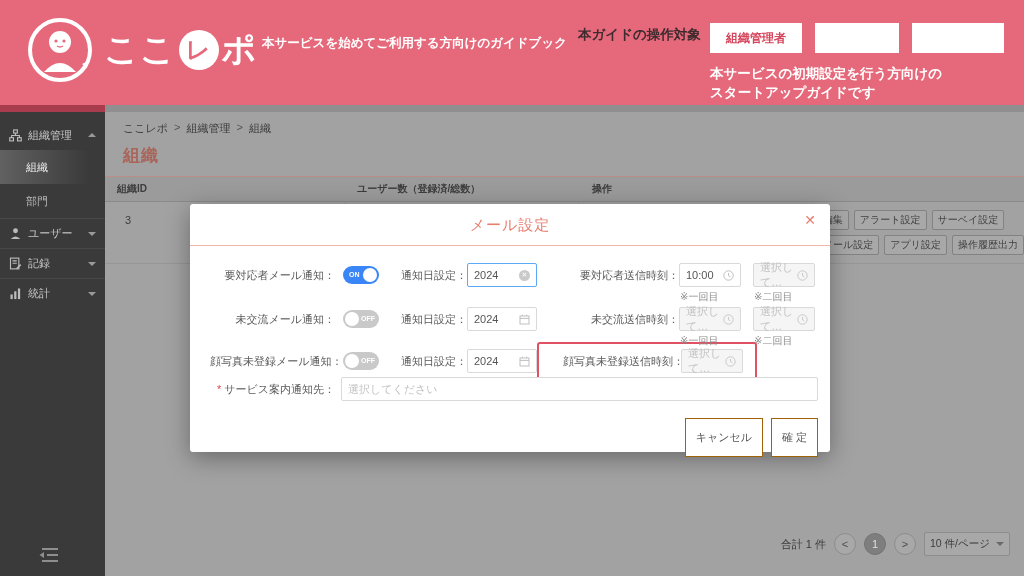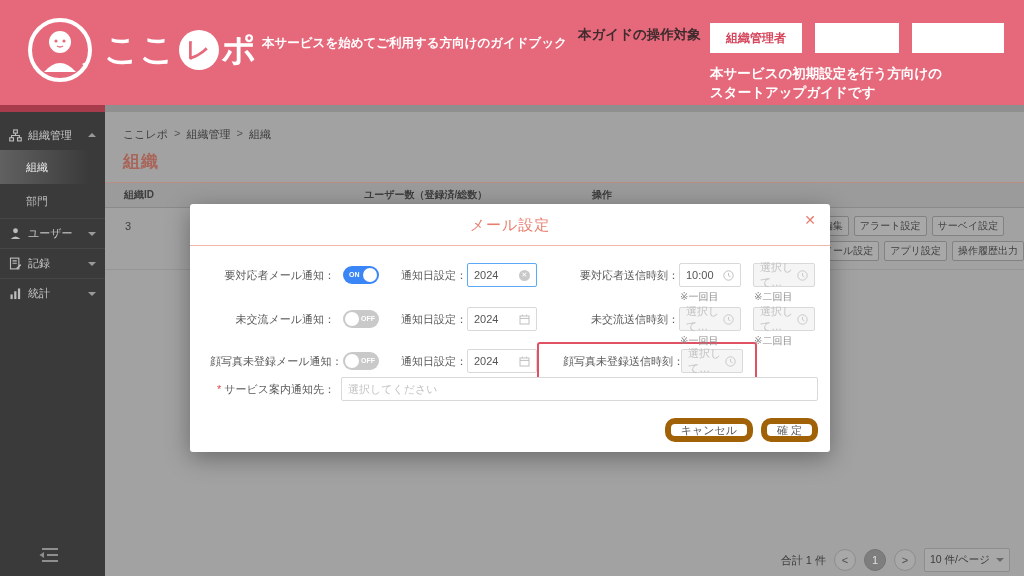--- a/index.html
+++ b/index.html
@@ -34,36 +34,36 @@
   .s-icon { width:13px; height:13px; flex:0 0 auto; }
   .s-icon svg { width:13px; height:13px; display:block; }
   .caret { margin-left:auto; width:0; height:0; }
   .caret.up { border-left:4px solid transparent; border-right:4px solid transparent; border-bottom:4px solid #9a9a9a; }
   .caret.down { border-left:4px solid transparent; border-right:4px solid transparent; border-top:4px solid #9a9a9a; }
   .collapse { position:absolute; bottom:12px; left:38px; width:22px; height:18px; cursor:pointer; }
   .collapse svg { width:22px; height:18px; display:block; }
 
   
   .main { position:absolute; left:105px; top:112px; width:919px; height:464px; background:#a2a2a2; z-index:2; }
-  .breadcrumb { padding:15px 0 0 18px; font-size:11px; color:#3b3b3b; display:flex; gap:6px; }
+  .breadcrumb { padding:9px 0 0 18px; font-size:11px; color:#3b3b3b; display:flex; gap:6px; }
   .crumb { cursor:pointer; }
   .crumb-sep { color:#555; }
   .page-title-wrap { margin:8px 0 0 0; padding:0 0 9px 18px; border-bottom:1px solid #b98e85; }
   .page-title { font-size:17px; color:#a9655a; font-weight:bold; letter-spacing:1px; }
   .table-head { display:flex; height:25px; align-items:center; background:#9b9b9b; border-bottom:1px solid #8a8a8a; font-size:10px; font-weight:bold; color:#3d3d3d; }
-  .th { padding-left:19px; }
+  .th { padding-left:12px; }
   .th.c1 { width:240px; } .th.c2 { width:235px; } .th.c3 { width:235px; } .th.c4 { flex:1; padding-left:12px; }
   .table-row { display:flex; border-bottom:1px solid #969696; min-height:58px; font-size:11px; color:#3d3d3d; }
   .td { padding:12px 0 0 20px; }
   .td.c1 { width:240px; } .td.c2 { width:235px; border-left:1px solid #9a9a9a; } .td.c3 { width:235px; border-left:1px solid #9a9a9a; }
   .td.c4 { flex:1; border-left:1px solid #9a9a9a; padding:8px 0 8px 4px; }
   .op-rows { display:flex; flex-direction:column; gap:5px; }
   .op-row { display:flex; gap:5px; }
   .op-btn { font-size:10px; color:#3f3f3f; background:#a8a8a8; border:1px solid #828282; border-radius:2px; padding:2px 5px; cursor:pointer; white-space:nowrap; }
-  .pagination { position:absolute; right:14px; top:436px; display:flex; align-items:center; gap:8px; font-size:11px; color:#3c3c3c;text-align:right; }
+  .pagination { position:absolute; right:14px; top:420px; display:flex; align-items:center; gap:8px; font-size:11px; color:#3c3c3c;text-align:right; }
   .pg-circle { width:22px; height:22px; border-radius:50%; display:flex; align-items:center; justify-content:center; font-size:11px; cursor:pointer; }
   .pg-circle.nav { background:#a8a8a8; border:1px solid #8d8d8d; color:#4d4d4d; }
   .pg-circle.active { background:#7e7e7e; border:1px solid #747474; color:#e0e0e0; }
   .pg-size { width:86px; height:24px; border:1px solid #8d8d8d; background:#a8a8a8; border-radius:2px; display:flex; align-items:center; justify-content:center; gap:6px; font-size:10.5px; cursor:pointer; }
   .pg-size .sel-caret { width:0; height:0; border-left:4px solid transparent; border-right:4px solid transparent; border-top:4px solid #6a6a6a; }
 
   
   .modal { position:absolute; left:190px; top:204px; width:640px; height:248px; background:#fff; border-radius:3px; box-shadow:0 6px 24px rgba(0,0,0,.35); z-index:10; }
   .m-title { text-align:center; padding-top:12px; font-size:15px; color:#e87e6e; letter-spacing:1px; }
   .m-close { position:absolute; top:9px; right:14px; color:#e87e6e; font-size:14px; cursor:pointer; line-height:1; }
@@ -87,21 +87,21 @@
   .inp.date { width:70px; }
   .inp.time { width:62px; }
   .inp .r-ic { margin-left:auto; display:flex; }
   .clear-ic { width:11px; height:11px; background:#c9c9c9; border-radius:50%; color:#fff; font-size:7px; display:flex; align-items:center; justify-content:center; }
   .t-wrap { position:relative; }
   .t-wrap + .t-wrap { margin-left:12px; }
   .note { position:absolute; top:27px; left:1px; font-size:10px; color:#8c8c8c; white-space:nowrap; }
   .hl { display:flex; align-items:center; border:2px solid #e05263; border-radius:3px; padding:5px 12px 5px 0; margin:-7px 0; }
   .m-row4-input { flex:1; margin-right:12px; margin-left:6px; }
   .m-footer { display:flex; justify-content:flex-end; gap:8px; padding:16px 12px 0 0; }
-  .btn { height:24px; padding:0 10px; border:6px solid #a16207; border-radius:10px; background:#fff; font-size:11px; color:#555; display:flex; align-items:center; cursor:pointer; }
+  .btn { height:39px; padding:0 10px; border:1px solid #a16207; border-radius:0; background:#fff; font-size:11px; color:#555; display:flex; align-items:center; cursor:pointer; }
   svg { display:block; }
 </style>
 </head>
 <body>
 
 <div class="top">
   <div class="logo">
     <span>
       <svg width="72" height="72" viewBox="0 0 72 72">
         <circle cx="36" cy="36" r="30" fill="none" stroke="#fff" stroke-width="4"></circle>

